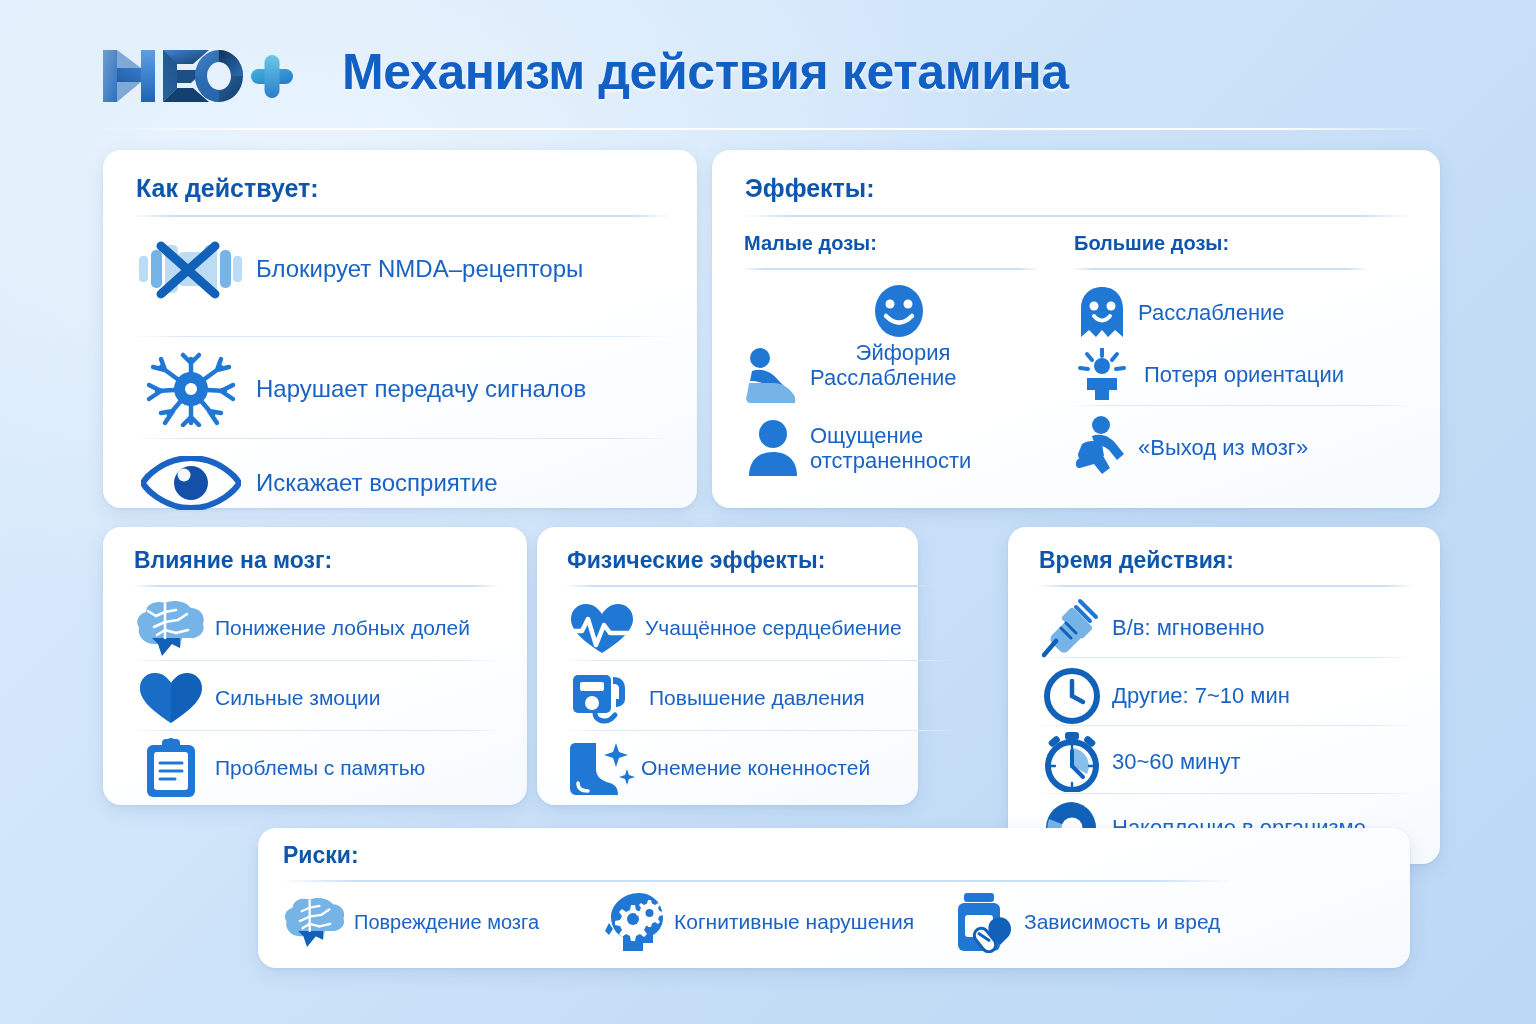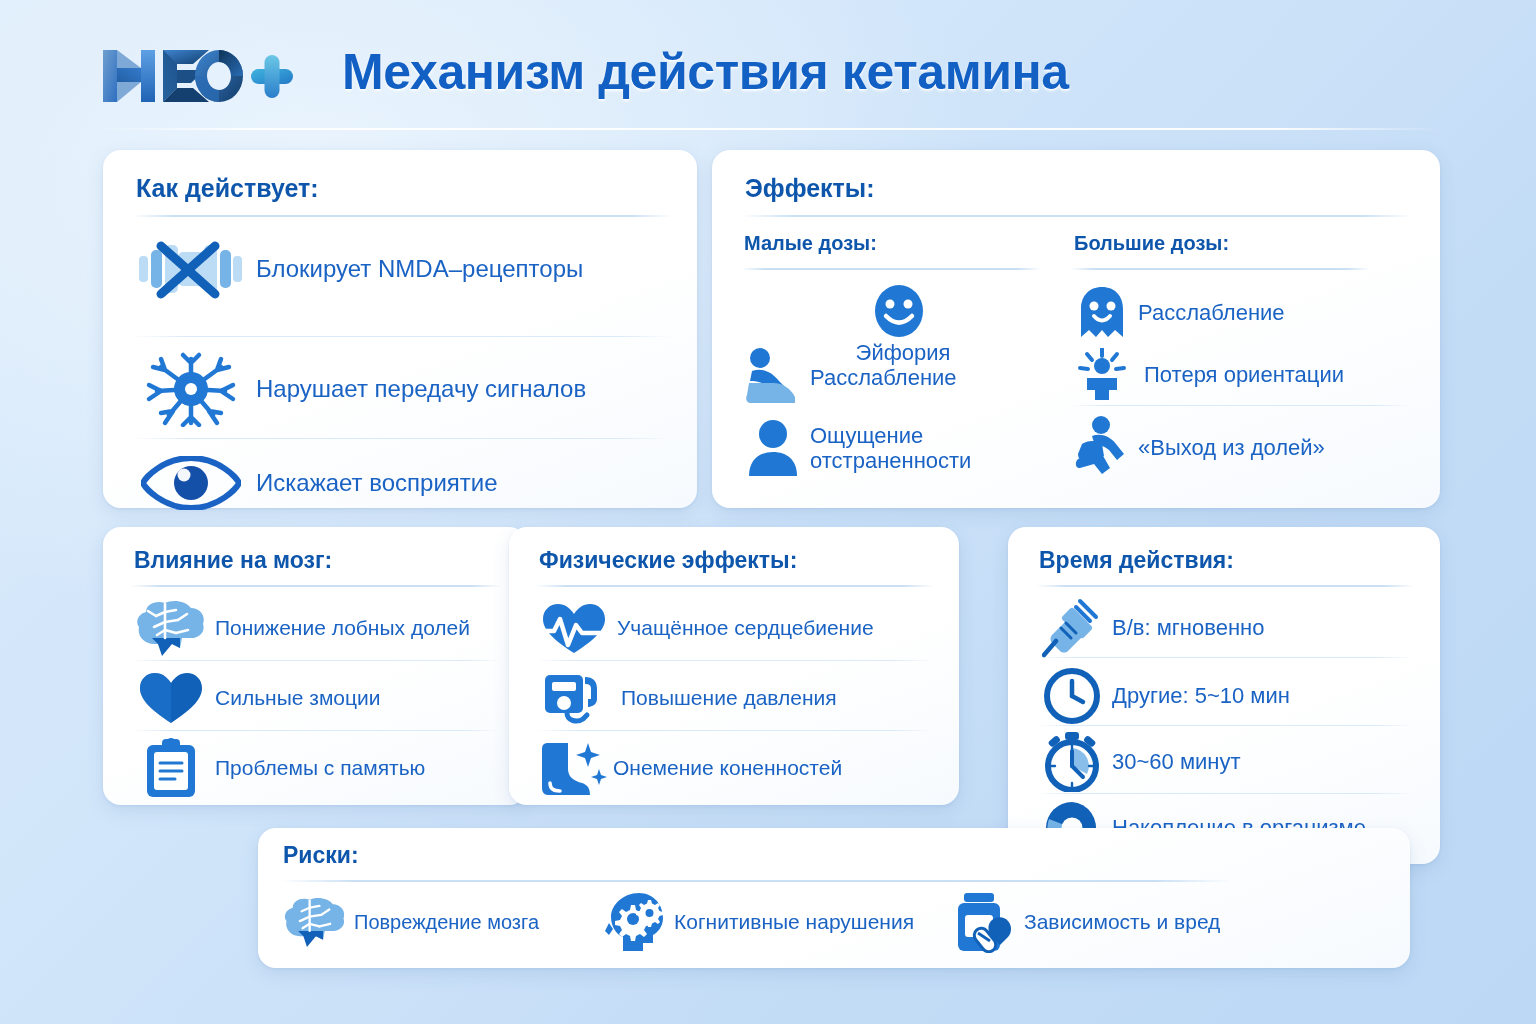--- a/index.html
+++ b/index.html
@@ -128,21 +128,21 @@
     color: #0e56ab;
     white-space: nowrap;
   }
 
   
   #card-brain      { left: 103px;  top: 527px;  width: 424px;  height: 278px; }
   #card-brain .card-title { left: 31px; top: 20px; font-size: 23px; }
   #card-brain .title-rule { left: 28px; top: 58px; width: 370px; }
 
   
-  #card-phys       { left: 509px;  top: 527px;  width: 450px;  height: 278px; }
+  #card-phys       { left: 537px;  top: 527px;  width: 381px;  height: 278px; }
   #card-phys .card-title { left: 30px; top: 20px; font-size: 23px; }
   #card-phys .title-rule { left: 27px; top: 58px; width: 398px; }
 
   
   #card-time       { left: 1008px; top: 527px;  width: 432px;  height: 337px; }
   #card-time .card-title { left: 31px; top: 20px; font-size: 23px; }
   #card-time .title-rule { left: 28px; top: 58px; width: 378px; }
 
   
   #card-risks      { left: 258px;  top: 828px;  width: 1152px;  height: 140px; }
@@ -360,21 +360,21 @@
 
     <div class="item" style="left:362px; top:262px; width:340px; height:72px;">
       <span class="ico" style="width:56px;height:66px;">
         <svg width="56" height="64" viewBox="0 0 56 64">
           <circle cx="27" cy="9" r="9" class="b-mid"></circle>
           <path d="M18,20 C26,17 36,20 42,28 L50,38 L43,44 L35,34 C31,30 26,29 21,30 Z" class="b-mid"></path>
           <path d="M8,28 C14,24 22,24 28,28 L30,40 L16,46 C10,48 4,44 4,38 Z" class="b-mid"></path>
           <path d="M6,42 L28,38 L36,52 L28,58 L20,48 L6,52 C1,53 0,44 6,42 Z" class="b-mid"></path>
         </svg>
       </span>
-      <span class="txt" style="font-size:22px;margin-left:8px;">«Выход из долей»</span>
+      <span class="txt" style="font-size:22px;margin-left:8px;">«Выход из мозг»</span>
     </div>
   </div>
 
   <div class="card" id="card-brain">
     <div class="card-title">Влияние на мозг:</div>
     <div class="title-rule"></div>
 
     <div class="item" style="left:28px; top:70px; width:380px; height:62px;">
       <span class="ico" style="width:80px;height:58px;">
         <svg width="74" height="56" viewBox="0 0 74 56">
@@ -491,21 +491,21 @@
     <div class="item" style="left:28px; top:138px; width:390px; height:62px;">
       <span class="ico" style="width:72px;height:58px;">
         <svg width="56" height="56" viewBox="0 0 56 56">
           <circle cx="28" cy="28" r="25" fill="none" stroke="#1161b8" stroke-width="6"></circle>
           <g stroke="#1161b8" stroke-width="4.5" stroke-linecap="round">
             <line x1="28" y1="28" x2="28" y2="13"></line>
             <line x1="28" y1="28" x2="39" y2="34"></line>
           </g>
         </svg>
       </span>
-      <span class="txt" style="font-size:22px;margin-left:4px;">Другие: 5~10 мин</span>
+      <span class="txt" style="font-size:22px;margin-left:4px;">Другие: 7~10 мин</span>
     </div>
     <div class="row-rule" style="left:28px; top:198px; width:378px;"></div>
 
     <div class="item" style="left:28px; top:204px; width:390px; height:62px;">
       <span class="ico" style="width:72px;height:62px;">
         <svg width="58" height="60" viewBox="0 0 58 60">
           <rect x="22" y="0" width="14" height="8" rx="3" class="b-dark"></rect>
           <rect x="5" y="6" width="12" height="7" rx="3" transform="rotate(-40 11 9)" class="b-dark"></rect>
           <rect x="41" y="6" width="12" height="7" rx="3" transform="rotate(40 47 9)" class="b-dark"></rect>
           <circle cx="29" cy="34" r="24" fill="none" stroke="#1161b8" stroke-width="6"></circle>

